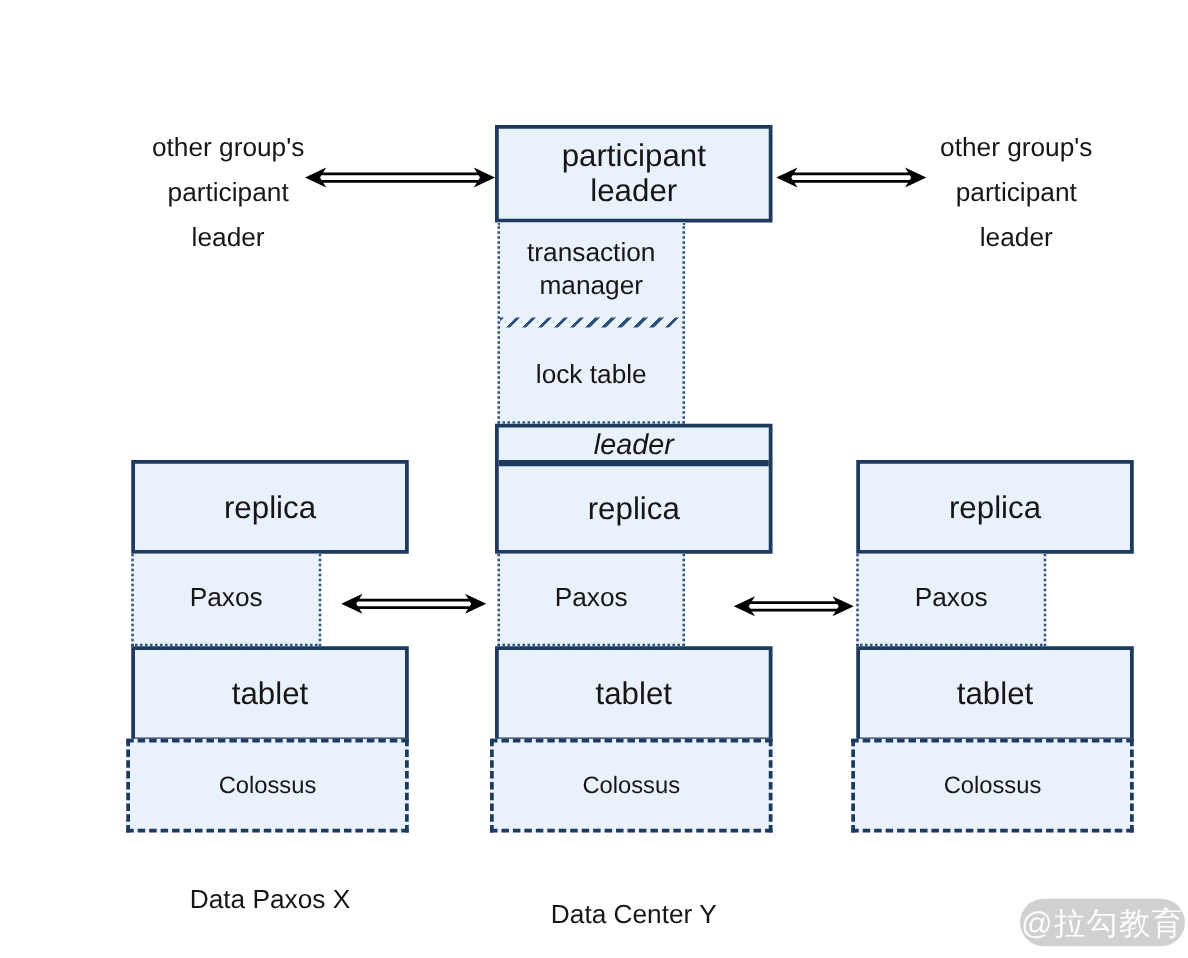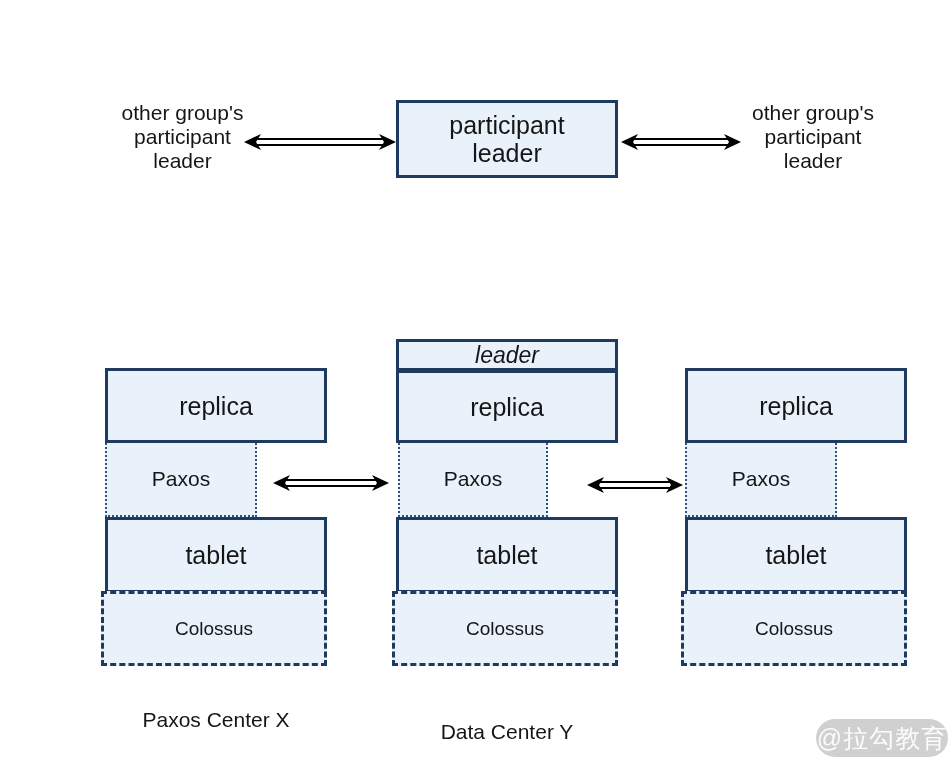--- a/index.html
+++ b/index.html
@@ -26,21 +26,21 @@
     display:flex;align-items:center;justify-content:center;text-align:center;
     font-size:19px;
   }
   .hatch{
     height:8px;width:100%;
     background:repeating-linear-gradient(135deg,#2f537e 0 2.5px,transparent 2.5px 9px);
   }
   .ml{white-space:pre-line;}
   .ext-label{
     position:absolute;width:175px;text-align:center;
-    font-size:21px;line-height:24px;white-space:pre-line;
+    font-size:21px;line-height:36px;white-space:pre-line;
   }
   .leader-strip{
     height:26px;border-bottom:5px solid #1e3a5f;display:flex;align-items:center;justify-content:center;
     font-style:italic;font-size:23px;
   }
   .replica-cell{flex:1;display:flex;align-items:center;justify-content:center;font-size:25px;}
   .caption{
     position:absolute;width:222px;text-align:center;font-size:21px;top:708px;
   }
   .darrow{position:absolute;height:22px;}
@@ -73,33 +73,39 @@
   <svg class="darrow" style="left:620px;top:131px;width:122px;" viewBox="0 0 122 22">
     <polygon points="1,11 18,3 13,11 18,19"></polygon>
     <polygon points="121,11 104,3 109,11 104,19"></polygon>
     <line x1="13" y1="8" x2="109" y2="8"></line>
     <line x1="13" y1="14" x2="109" y2="14"></line>
   </svg>
 
   <div class="box ml" style="left:396px;top:100px;width:222px;height:78px;">participant
 leader</div>
 
+  <div class="dotted-region" style="left:398px;top:178px;width:150px;height:161px;">
+    <div class="cell ml" style="height:76px;">transaction
+manager</div>
+    <div class="hatch"></div>
+    <div class="cell" style="flex:1;">lock table</div>
+  </div>
 
   <div class="box" style="left:396px;top:339px;width:222px;height:104px;flex-direction:column;align-items:stretch;">
     <div class="leader-strip">leader</div>
     <div class="replica-cell">replica</div>
   </div>
 
   <div class="box" style="left:105px;top:368px;width:222px;height:75px;">replica</div>
   <div class="dotted-region" style="left:105px;top:443px;width:152px;height:74px;">
     <div class="cell" style="flex:1;">Paxos</div>
   </div>
   <div class="box" style="left:105px;top:517px;width:222px;height:76px;">tablet</div>
   <div class="dashed-box" style="left:101px;top:591px;width:226px;height:75px;">Colossus</div>
-  <div class="caption" style="left:105px;">Paxos Center X</div>
+  <div class="caption" style="left:105px;">Data Paxos X</div>
 
   <div class="dotted-region" style="left:398px;top:443px;width:150px;height:74px;">
     <div class="cell" style="flex:1;">Paxos</div>
   </div>
   <div class="box" style="left:396px;top:517px;width:222px;height:76px;">tablet</div>
   <div class="dashed-box" style="left:392px;top:591px;width:226px;height:75px;">Colossus</div>
   <div class="caption" style="left:396px;margin-top:12px;">Data Center Y</div>
 
   <div class="box" style="left:685px;top:368px;width:222px;height:75px;">replica</div>
   <div class="dotted-region" style="left:685px;top:443px;width:152px;height:74px;">

